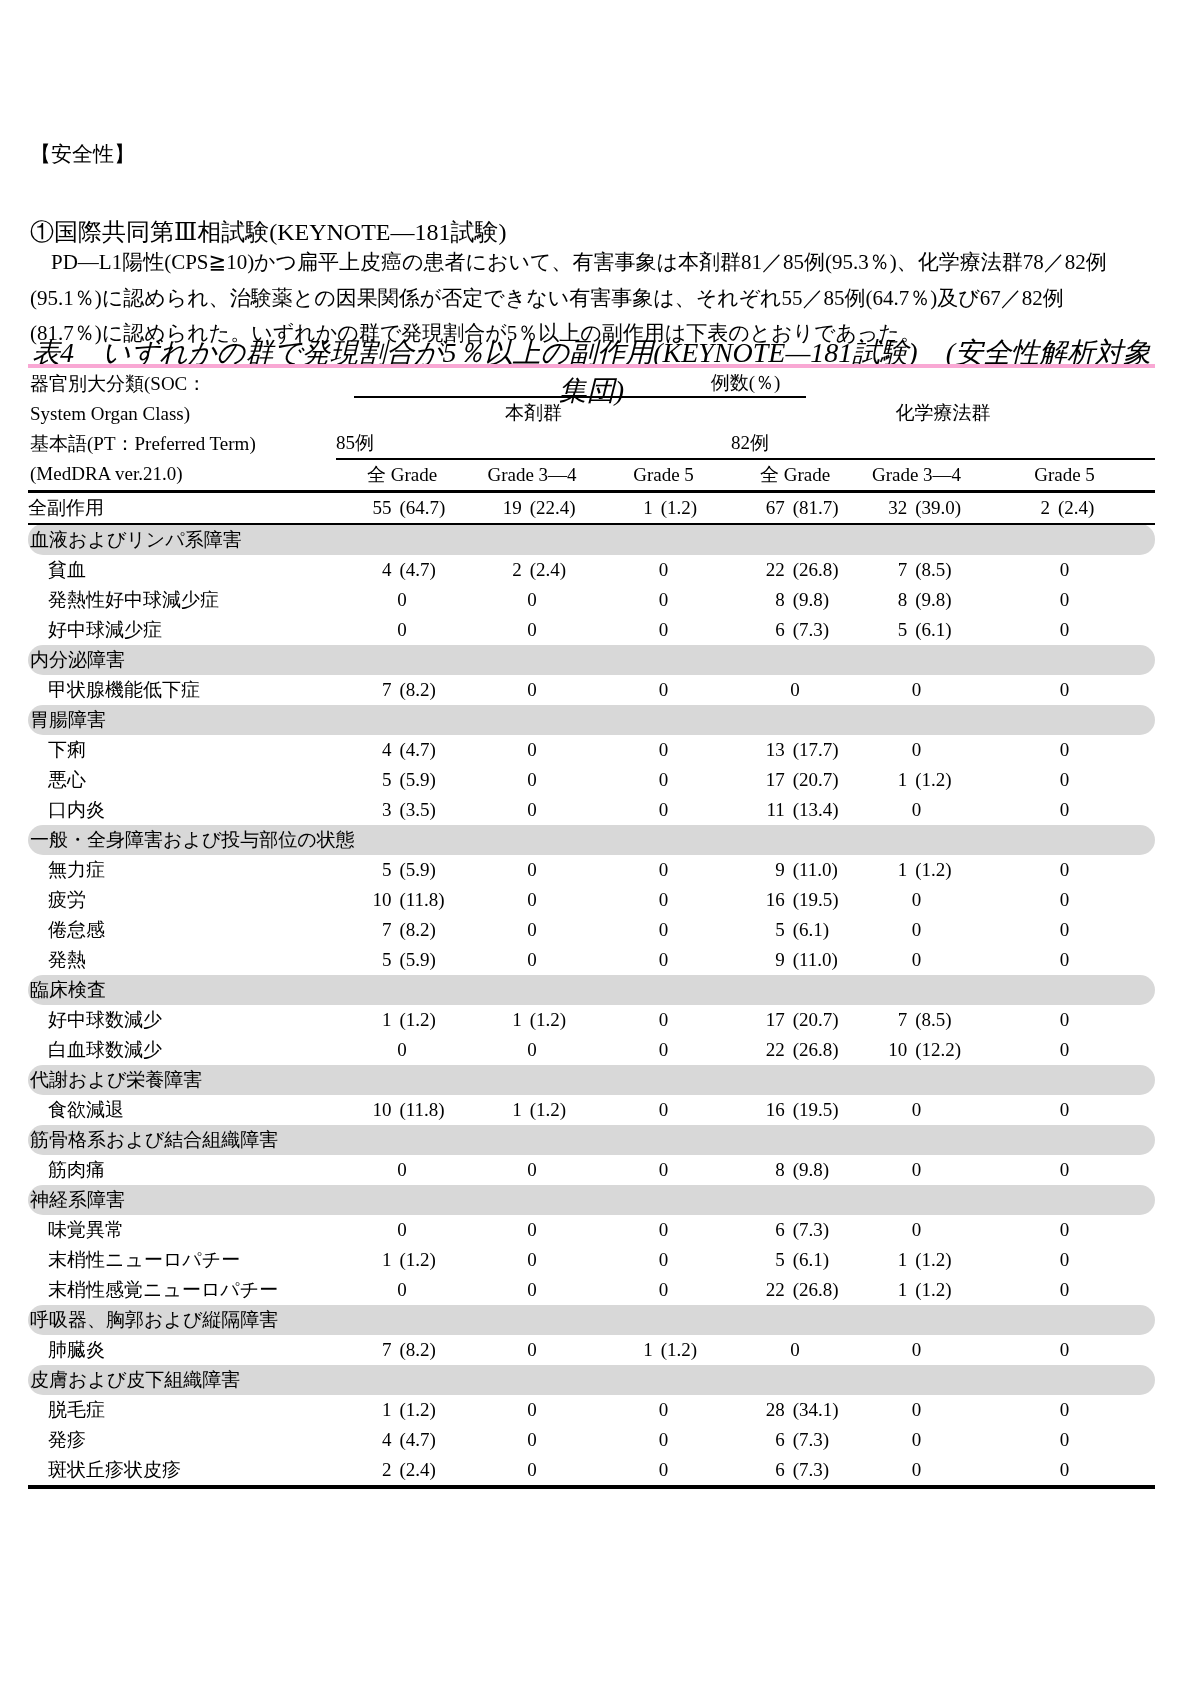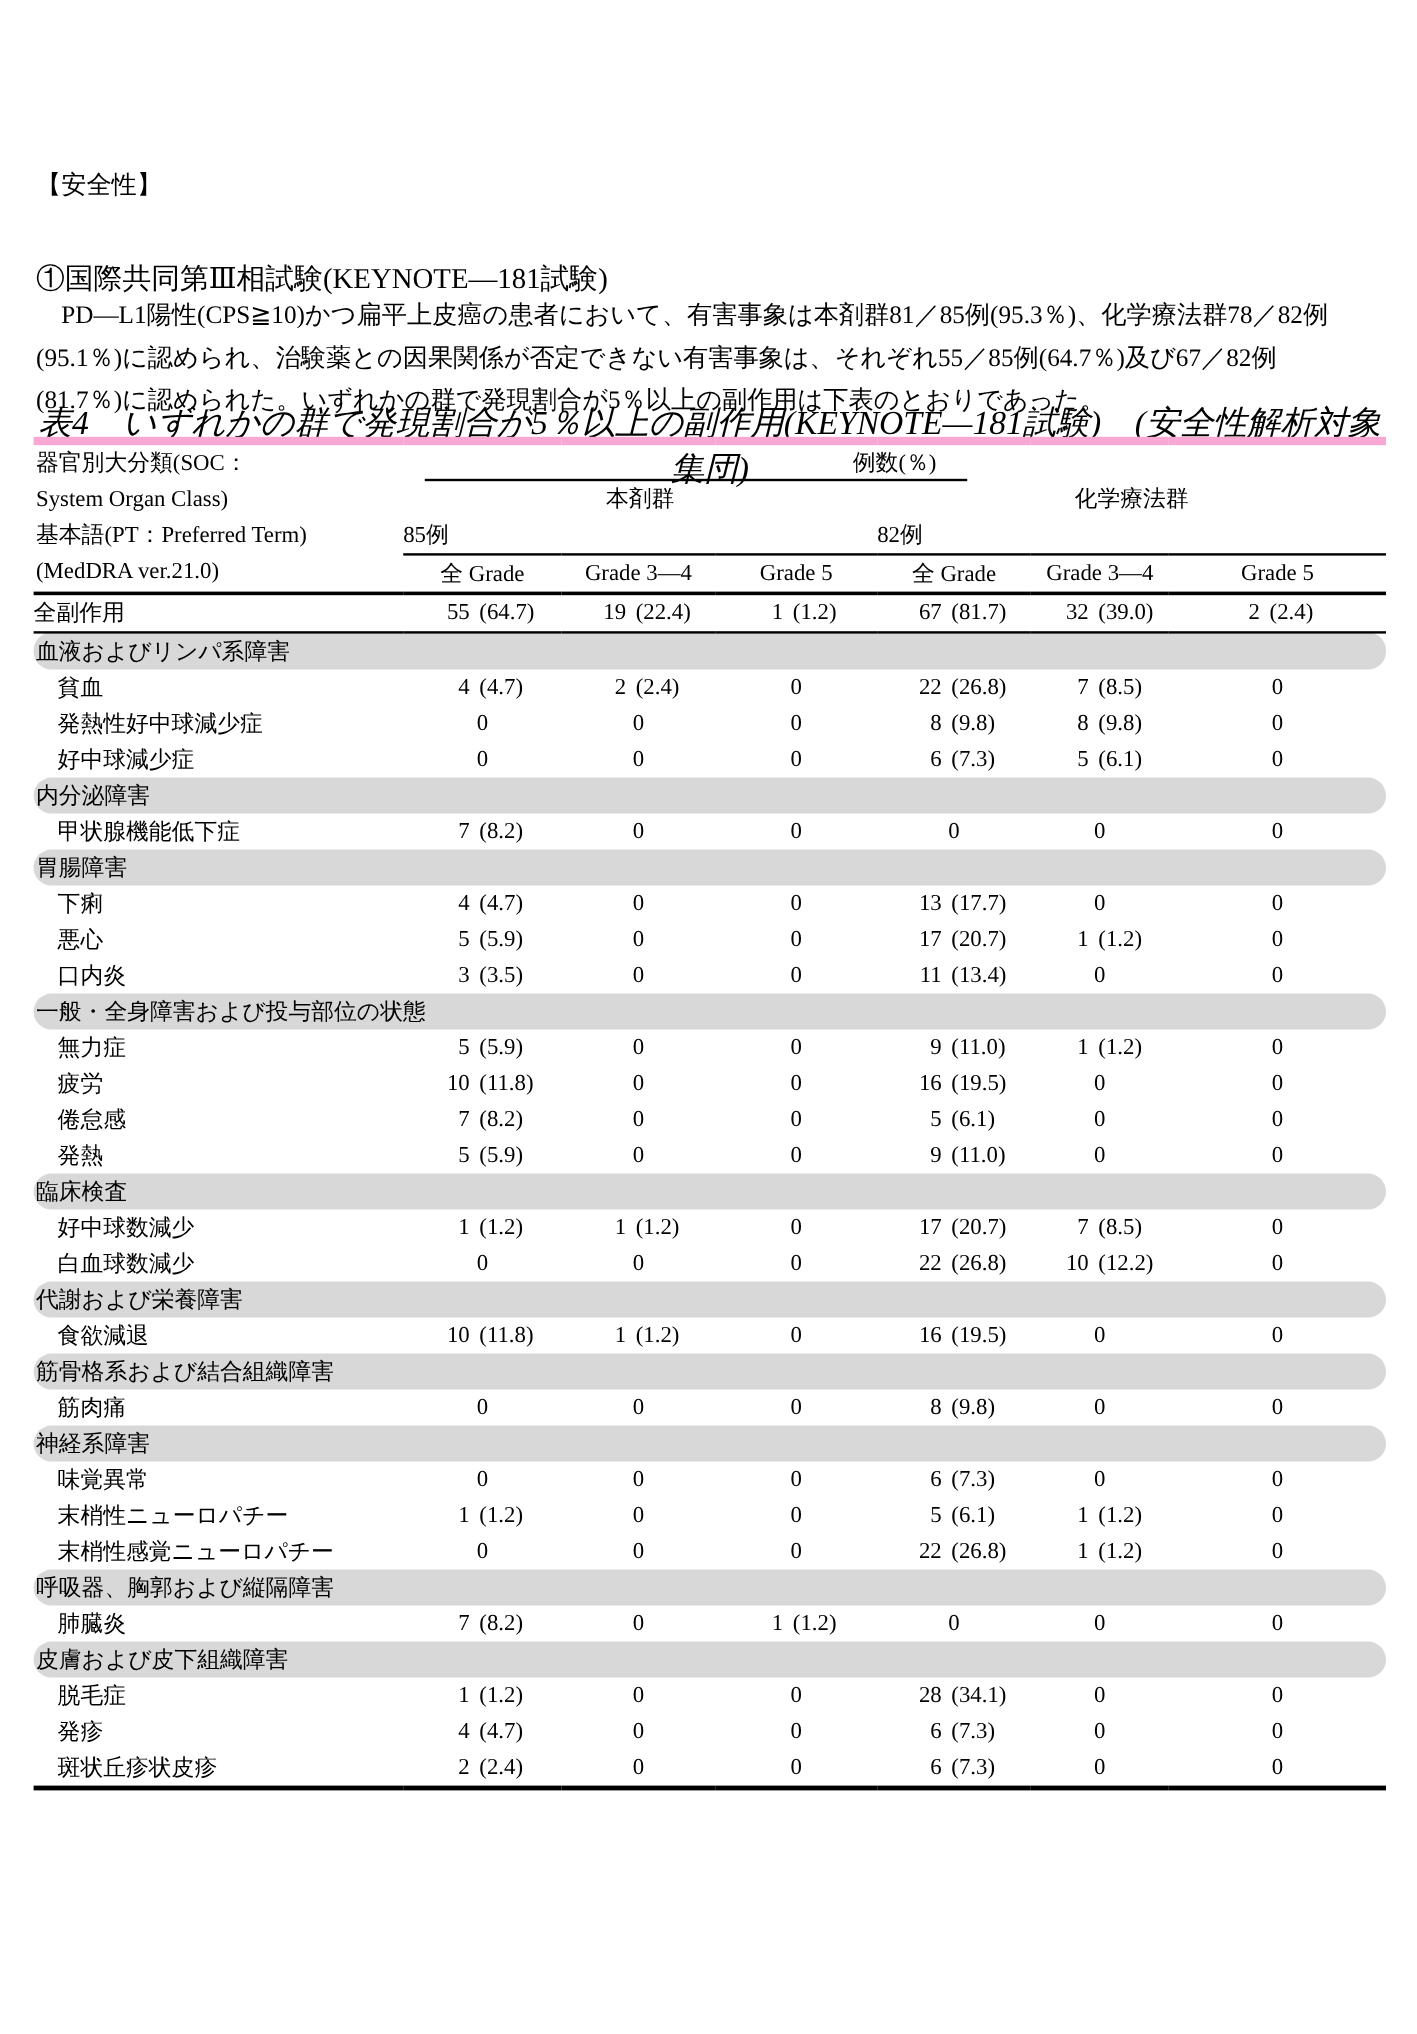--- a/index.html
+++ b/index.html
@@ -12,21 +12,21 @@
 
   .sec-title  { position:absolute; left:30px; top:140px; font-size:21px; }
   .sub-title  { position:absolute; left:30px; top:181px; font-size:24px;margin-top:35px; }
   .para       { position:absolute; left:30px; top:217px; width:1125px; font-size:21px; line-height:35.5px;margin-top:28px; }
 
   .caption    { position:absolute; left:28px; top:334px; width:1127px; text-align:center; font-size:28px;font-style:italic; }
 
   table.adr {
     position:absolute; left:28px; top:364px; width:1127px;
     border-collapse:collapse; table-layout:fixed;
-    border-top:7px solid #f9a8d4; border-bottom:4px solid #000;
+    border-top:4px solid #f9a8d4; border-bottom:4px solid #000;
     font-size:19px;
   }
   table.adr td { padding:0; vertical-align:middle; height:30px; }
 
   col.c-label { width:308px; }
   col.c-g1 { width:132px; } col.c-g2 { width:128px; } col.c-g3 { width:135px; }
   col.c-g4 { width:128px; } col.c-g5 { width:115px; } col.c-g6 { width:181px; }
 
   td.lblhead { vertical-align:top; border-bottom:3px solid #000; }
   td.lblhead div { height:30px; line-height:30px; padding-left:2px; white-space:nowrap; }

